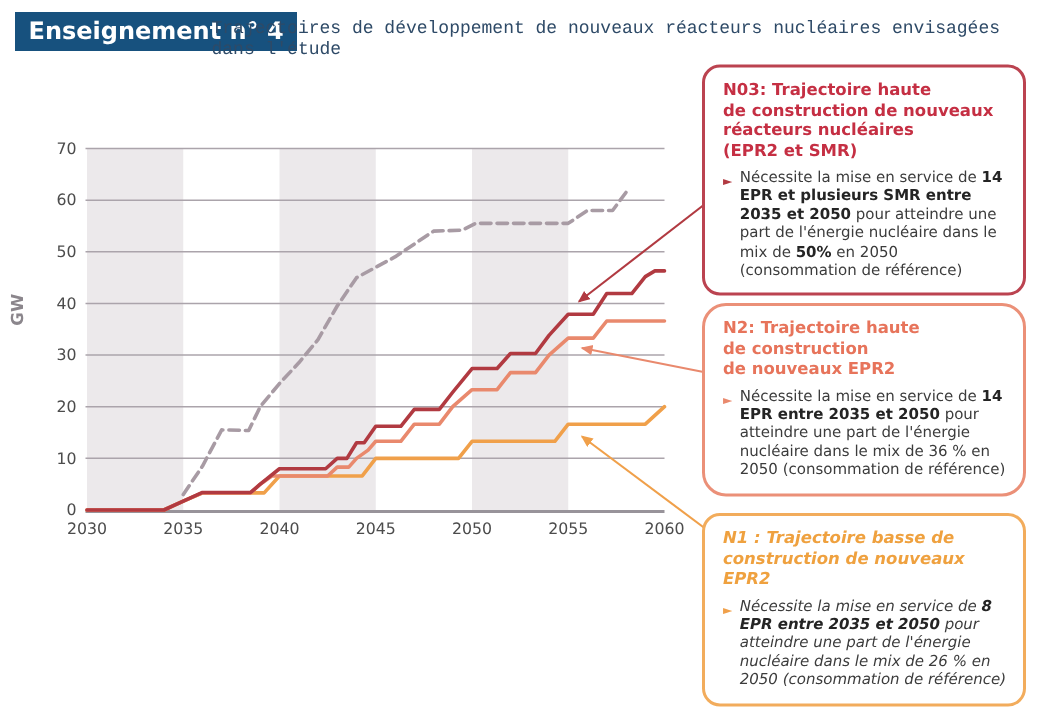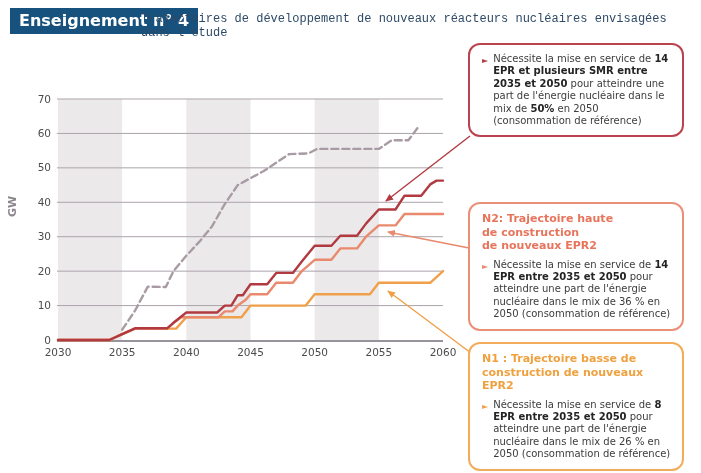--- a/index.html
+++ b/index.html
@@ -83,37 +83,41 @@
         </marker>
       </defs>
       <line x1="470" y1="136" x2="386" y2="201" stroke="#b13a41" stroke-width="1.4" marker-end="url(#arw0)"></line>
       <line x1="469" y1="248" x2="388" y2="232" stroke="#e9896d" stroke-width="1.4" marker-end="url(#arw1)"></line>
       <line x1="471" y1="353" x2="388" y2="291" stroke="#f0a04a" stroke-width="1.4" marker-end="url(#arw2)"></line>
     </svg>
 
   <div class="gw-label">GW</div>
 
   <div class="callout c0" style="border-color: rgb(187, 67, 80);">
+    <div class="callout-title" style="color: rgb(197, 47, 67);">N03: Trajectoire haute
+de construction de nouveaux
+réacteurs nucléaires
+(EPR2 et SMR)</div>
     <div class="callout-row">
       <span class="bullet" style="color: rgb(177, 58, 65);">►</span>
       <div class="callout-body"><span>Nécessite la mise en service de </span><b>14 EPR et plusieurs SMR entre 2035 et 2050</b><span> pour atteindre une part de l'énergie nucléaire dans le mix de </span><b>50%</b><span> en 2050 (consommation de référence)</span></div>
     </div>
   </div>
 
-  <div class="callout c1" style="border-color: rgb(235, 144, 120);">
+  <div class="callout c1" style="border-color: rgb(235, 144, 120); border-radius: 16px;">
     <div class="callout-title" style="color: rgb(231, 116, 91);">N2: Trajectoire haute
 de construction
 de nouveaux EPR2</div>
     <div class="callout-row">
       <span class="bullet" style="color: rgb(233, 137, 109);">►</span>
       <div class="callout-body"><span>Nécessite la mise en service de </span><b>14 EPR entre 2035 et 2050</b><span> pour atteindre une part de l'énergie nucléaire dans le mix de 36 % en 2050 (consommation de référence)</span></div>
     </div>
   </div>
 
-  <div class="callout c2" style="border-color: rgb(242, 172, 92);">
+  <div class="callout c2" style="border-color: rgb(242, 172, 92); font-style: italic;">
     <div class="callout-title" style="color: rgb(239, 161, 63);">N1 : Trajectoire basse de
 construction de nouveaux EPR2</div>
     <div class="callout-row">
       <span class="bullet" style="color: rgb(240, 160, 74);">►</span>
       <div class="callout-body"><span>Nécessite la mise en service de </span><b>8 EPR entre 2035 et 2050</b><span> pour atteindre une part de l'énergie nucléaire dans le mix de 26 % en 2050 (consommation de référence)</span></div>
     </div>
   </div>
 
 </div>
 

